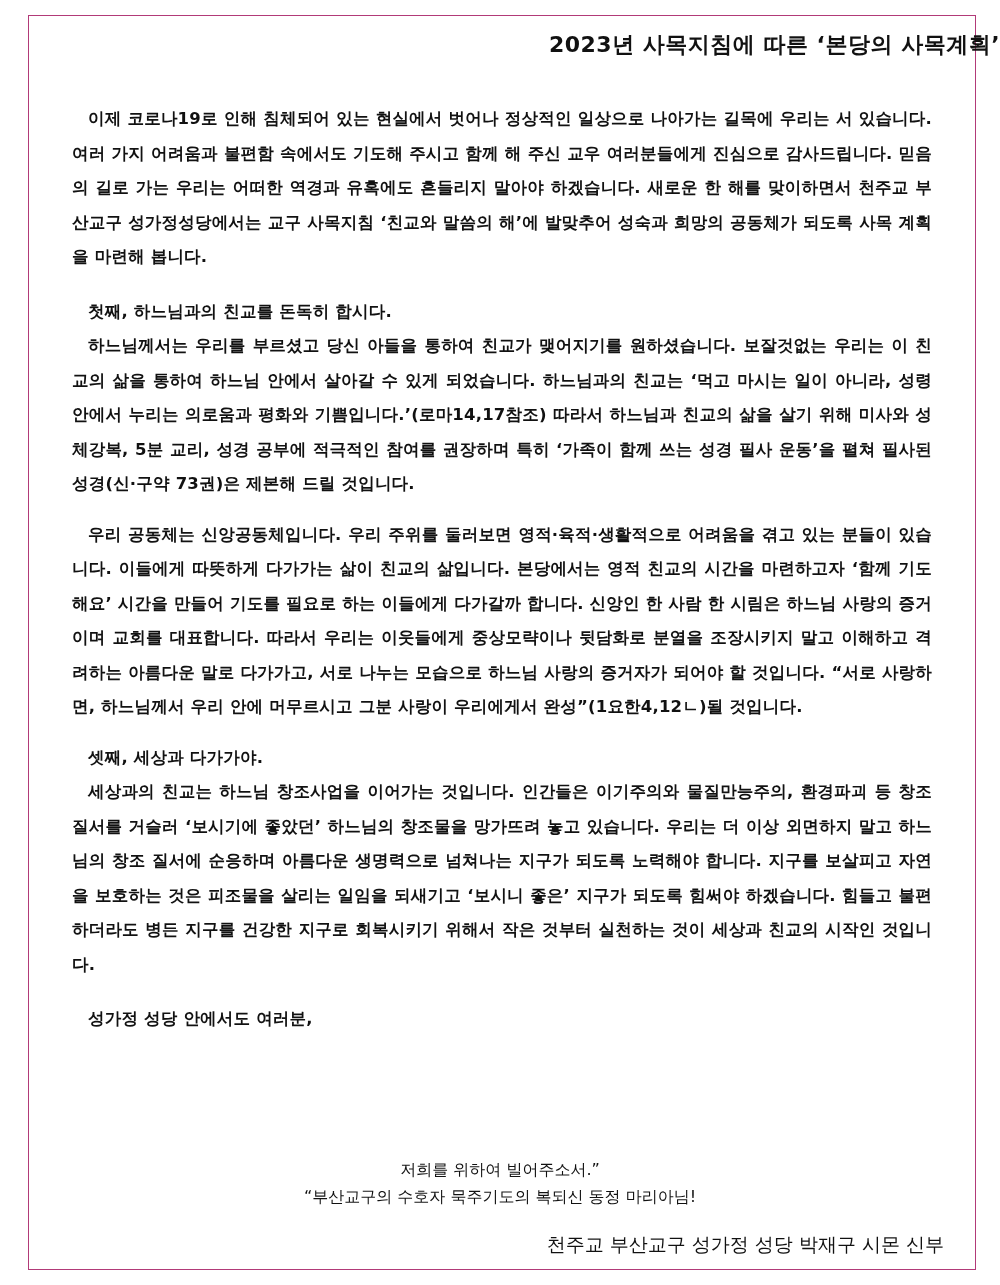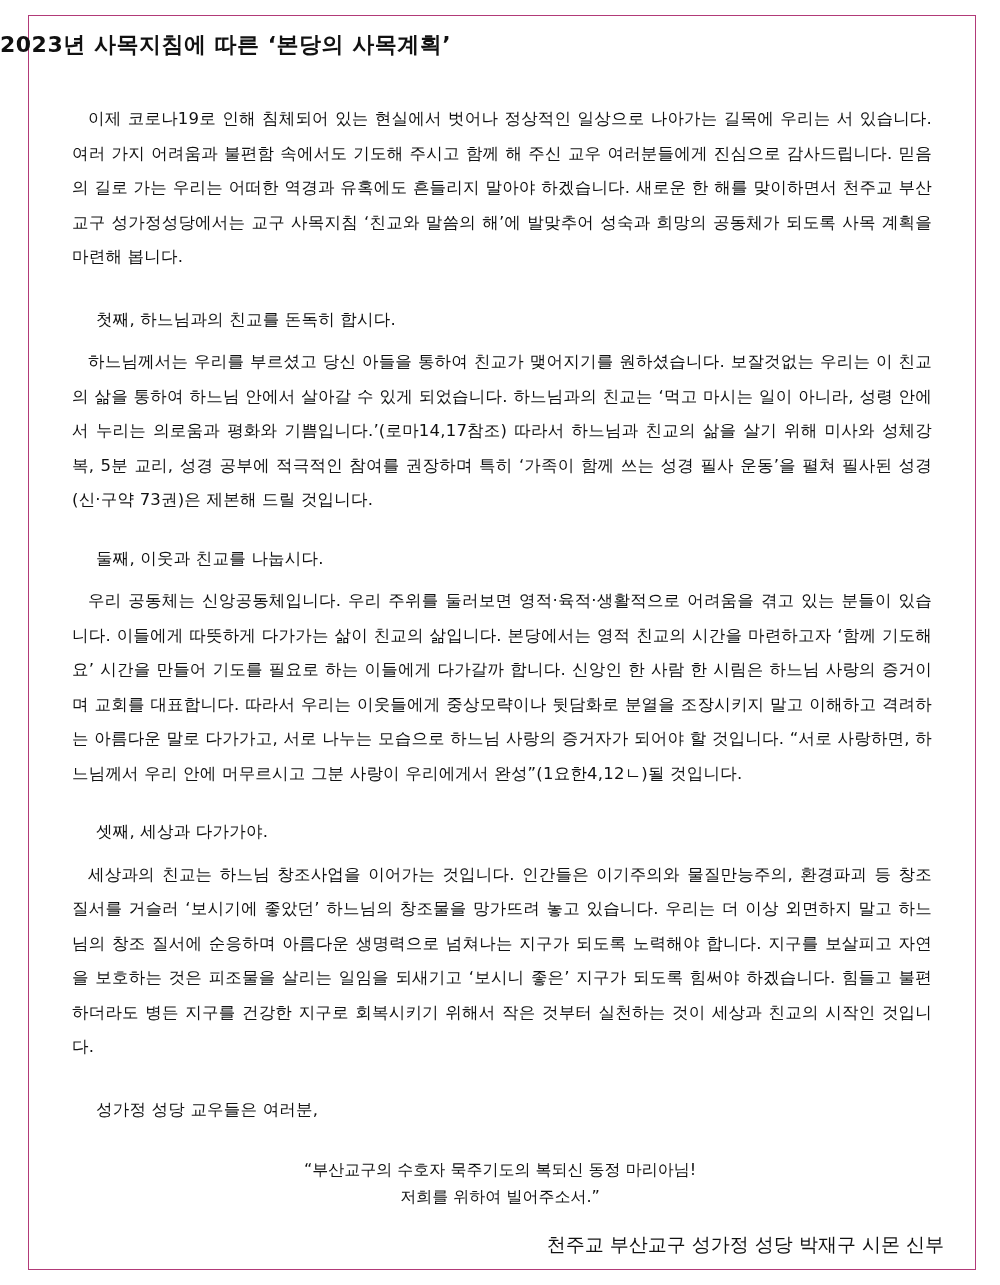--- a/index.html
+++ b/index.html
@@ -2,30 +2,31 @@
 <html><head>
 <meta charset="utf-8">
 <style>
   html, body { margin:0; padding:0; background:#ffffff; }
   body { width:1000px; height:1285px; position:relative; font-family:"DejaVu Sans", "Liberation Sans", sans-serif; color:#111; }
   .frame {
     position:absolute; left:28px; top:15px; width:948px; height:1255px;
     border:1.5px solid #b23a78; box-sizing:border-box;
   }
   .title {
-    position:absolute; left:0; right:0; top:30px; text-align:left;
+    position:absolute; left:0; right:0; top:30px; text-align:right;
     font-size:22px; font-weight:bold; letter-spacing:0.5px;
   }
   .body {
     position:absolute; left:72px; width:860px; top:102px;
     font-size:16.5px; line-height:34.5px; text-align:justify;
     letter-spacing:0.2px;
+    font-weight:bold;
   }
   .para { text-indent:16px; margin:0; }
-  .heading { text-indent:16px; margin:8px; }
+  .heading { text-indent:16px; margin:0; }
   .gap { height:16px; }
   .gap-lg { height:20px; }
   .quote {
     position:absolute; left:0; right:0; top:1156px; text-align:center;
     font-size:16px; line-height:27px;
   }
   .signature {
     position:absolute; right:56px; top:1232px; font-size:19px;
   }
 </style>
@@ -37,29 +38,28 @@
 <div class="title">2023년 사목지침에 따른 ‘본당의 사목계획’</div>
 
 <div class="body">
   <p class="para">이제 코로나19로 인해 침체되어 있는 현실에서 벗어나 정상적인 일상으로 나아가는 길목에 우리는 서 있습니다. 여러 가지 어려움과 불편함 속에서도 기도해 주시고 함께 해 주신 교우 여러분들에게 진심으로 감사드립니다. 믿음의 길로 가는 우리는 어떠한 역경과 유혹에도 흔들리지 말아야 하겠습니다. 새로운 한 해를 맞이하면서 천주교 부산교구 성가정성당에서는 교구 사목지침 ‘친교와 말씀의 해’에 발맞추어 성숙과 희망의 공동체가 되도록 사목 계획을 마련해 봅니다.</p>
   <div class="gap-lg"></div>
 
   <p class="heading">첫째, 하느님과의 친교를 돈독히 합시다.</p>
   <p class="para">하느님께서는 우리를 부르셨고 당신 아들을 통하여 친교가 맺어지기를 원하셨습니다. 보잘것없는 우리는 이 친교의 삶을 통하여 하느님 안에서 살아갈 수 있게 되었습니다. 하느님과의 친교는 ‘먹고 마시는 일이 아니라, 성령 안에서 누리는 의로움과 평화와 기쁨입니다.’(로마14,17참조) 따라서 하느님과 친교의 삶을 살기 위해 미사와 성체강복, 5분 교리, 성경 공부에 적극적인 참여를 권장하며 특히 ‘가족이 함께 쓰는 성경 필사 운동’을 펼쳐 필사된 성경(신·구약 73권)은 제본해 드릴 것입니다.</p>
   <div class="gap"></div>
 
-  <p class="heading">둘째, 이웃과 친교를 나눕시다.</p>
   <p class="para">우리 공동체는 신앙공동체입니다. 우리 주위를 둘러보면 영적·육적·생활적으로 어려움을 겪고 있는 분들이 있습니다. 이들에게 따뜻하게 다가가는 삶이 친교의 삶입니다. 본당에서는 영적 친교의 시간을 마련하고자 ‘함께 기도해요’ 시간을 만들어 기도를 필요로 하는 이들에게 다가갈까 합니다. 신앙인 한 사람 한 시림은 하느님 사랑의 증거이며 교회를 대표합니다. 따라서 우리는 이웃들에게 중상모략이나 뒷담화로 분열을 조장시키지 말고 이해하고 격려하는 아름다운 말로 다가가고, 서로 나누는 모습으로 하느님 사랑의 증거자가 되어야 할 것입니다. “서로 사랑하면, 하느님께서 우리 안에 머무르시고 그분 사랑이 우리에게서 완성”(1요한4,12ㄴ)될 것입니다.</p>
   <div class="gap"></div>
 
   <p class="heading">셋째, 세상과 다가가야.</p>
   <p class="para">세상과의 친교는 하느님 창조사업을 이어가는 것입니다. 인간들은 이기주의와 물질만능주의, 환경파괴 등 창조 질서를 거슬러 ‘보시기에 좋았던’ 하느님의 창조물을 망가뜨려 놓고 있습니다. 우리는 더 이상 외면하지 말고 하느님의 창조 질서에 순응하며 아름다운 생명력으로 넘쳐나는 지구가 되도록 노력해야 합니다. 지구를 보살피고 자연을 보호하는 것은 피조물을 살리는 일임을 되새기고 ‘보시니 좋은’ 지구가 되도록 힘써야 하겠습니다. 힘들고 불편하더라도 병든 지구를 건강한 지구로 회복시키기 위해서 작은 것부터 실천하는 것이 세상과 친교의 시작인 것입니다.</p>
   <div class="gap-lg"></div>
 
-  <p class="heading">성가정 성당 교우들은 여러분,</p>
+  <p class="heading">성가정 성당 안에서도 여러분,</p>
 </div>
 
 <div class="quote">
+  <div>저희를 위하여 빌어주소서.”</div>
   <div>“부산교구의 수호자 묵주기도의 복되신 동정 마리아님!</div>
-  <div>저희를 위하여 빌어주소서.”</div>
 </div>
 
 <div class="signature">천주교 부산교구 성가정 성당 박재구 시몬 신부</div>
 
 </body></html>

